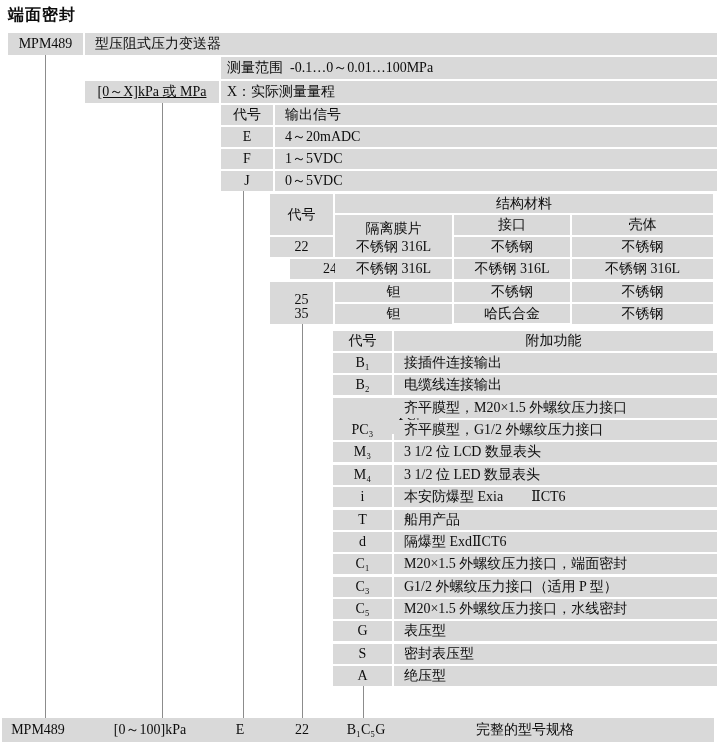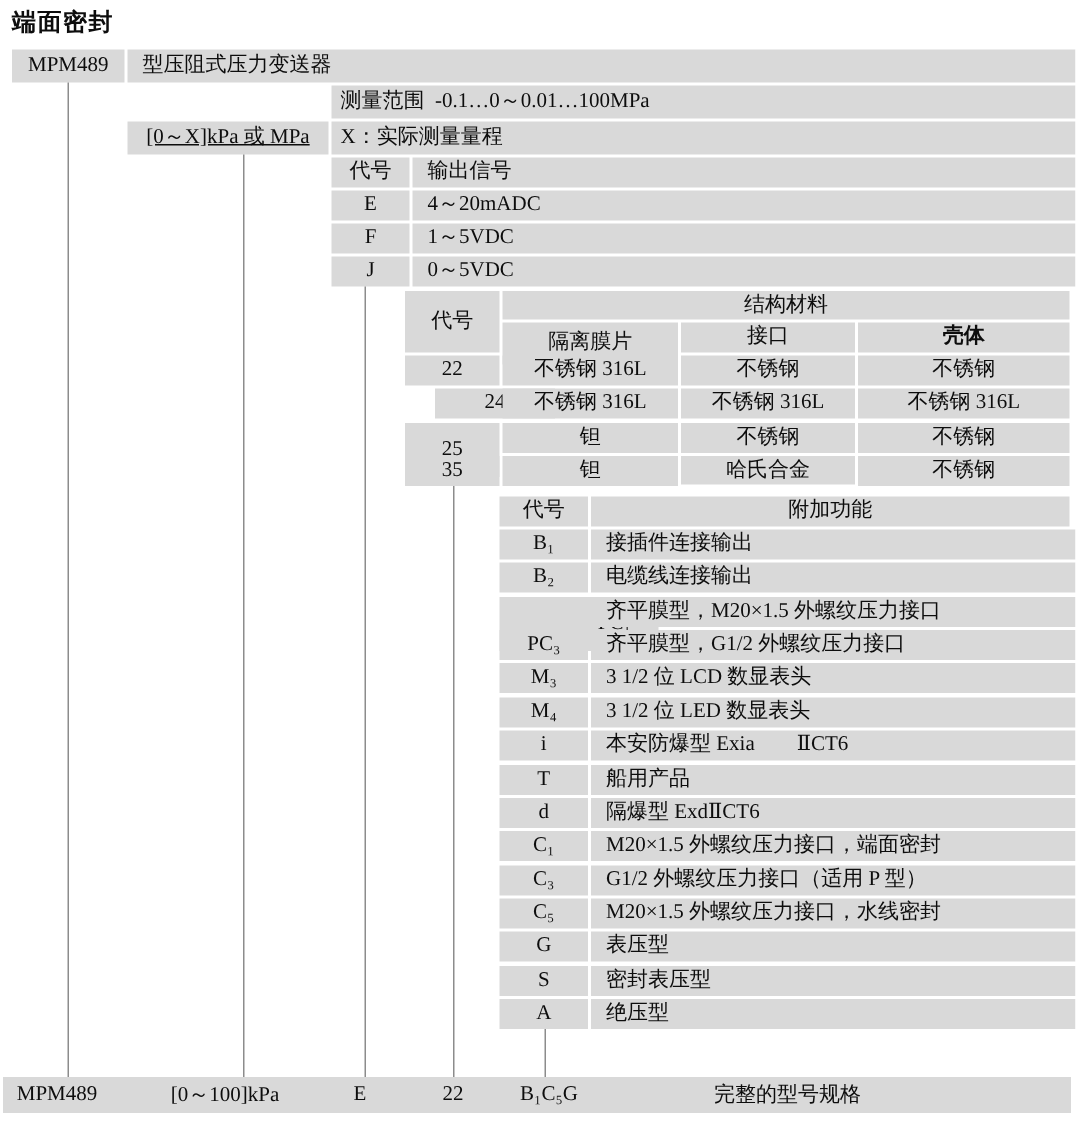--- a/index.html
+++ b/index.html
@@ -59,21 +59,21 @@
   <div class="cell lt" style="left:275px;top:127px;width:438px;height:20px;padding-left:10px;">4～20mADC</div>
   <div class="cell" style="left:221px;top:149px;width:52px;height:20px;">F</div>
   <div class="cell lt" style="left:275px;top:149px;width:438px;height:20px;padding-left:10px;">1～5VDC</div>
   <div class="cell" style="left:221px;top:171px;width:52px;height:20px;">J</div>
   <div class="cell lt" style="left:275px;top:171px;width:438px;height:20px;padding-left:10px;">0～5VDC</div>
 
   <div class="cell" style="left:270px;top:194px;width:63px;height:41px;">代号</div>
   <div class="cell" style="left:335px;top:194px;width:378px;height:19px;">结构材料</div>
   <div class="cell" style="left:335px;top:215px;width:117px;height:28px;">隔离膜片</div>
   <div class="cell" style="left:454px;top:215px;width:116px;height:20px;">接口</div>
-  <div class="cell" style="left:572px;top:215px;width:141px;height:20px;font-weight:bold;">壳体</div>
+  <div class="cell" style="left:572px;top:215px;width:141px;height:20px;">壳体</div>
 
   <div class="cell" style="left:270px;top:237px;width:63px;height:20px;">22</div>
   <div class="cell" style="left:335px;top:237px;width:117px;height:20px;">不锈钢 316L</div>
   <div class="cell" style="left:454px;top:237px;width:116px;height:20px;">不锈钢</div>
   <div class="cell" style="left:572px;top:237px;width:141px;height:20px;">不锈钢</div>
 
   <div class="cell" style="left:270px;top:259px;width:80px;height:20px;margin-left:20px;">24</div>
   <div class="cell" style="left:335px;top:259px;width:117px;height:20px;">不锈钢 316L</div>
   <div class="cell" style="left:454px;top:259px;width:116px;height:20px;">不锈钢 316L</div>
   <div class="cell" style="left:572px;top:259px;width:141px;height:20px;">不锈钢 316L</div>

